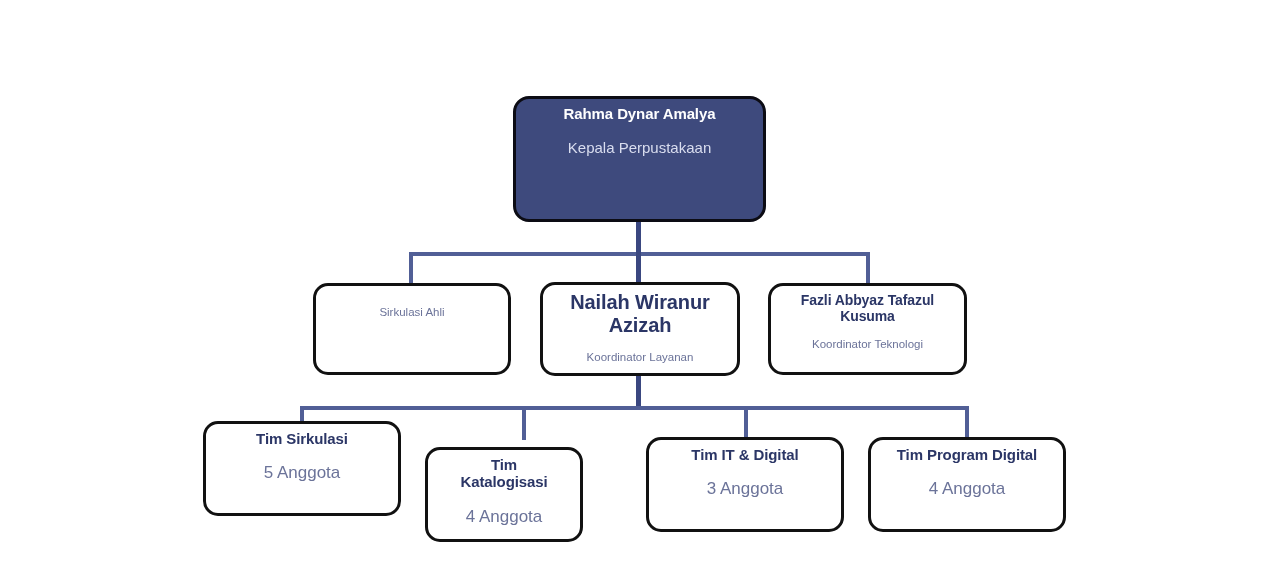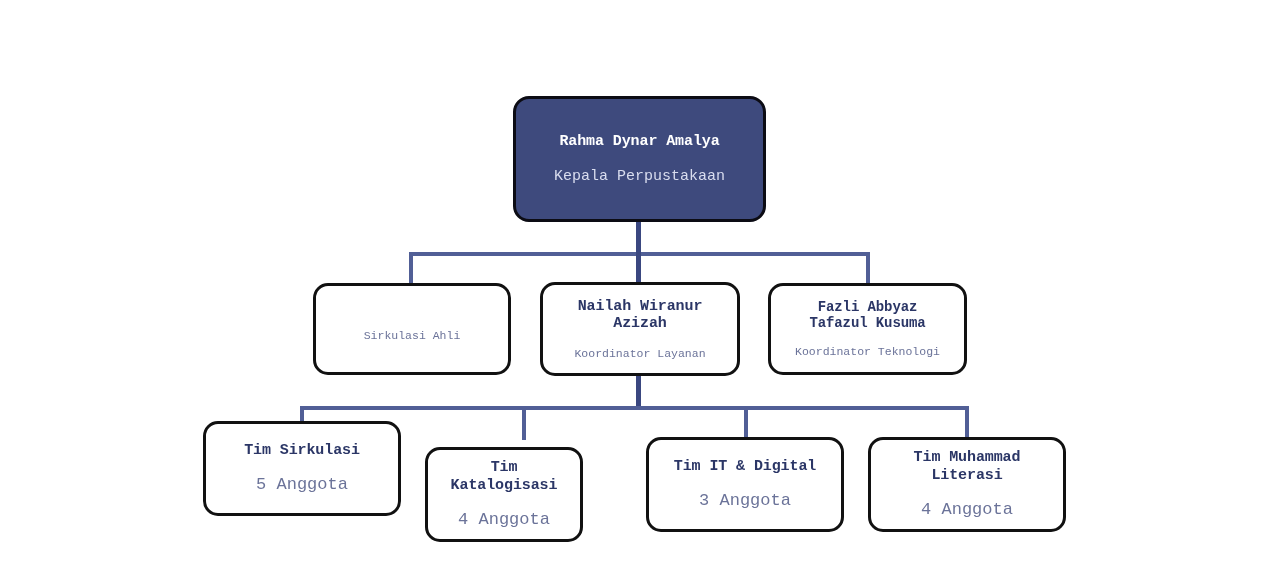--- a/index.html
+++ b/index.html
@@ -18,24 +18,23 @@
   
   .node{
     position:absolute;
     box-sizing:border-box;
     border:3px solid #111111;
     border-radius:15px;
     background:#ffffff;
     display:flex;
     flex-direction:column;
     align-items:center;
-    justify-content:center;
+    justify-content:flex-start;
     text-align:center;
     padding:6px 20px;
-    font-family:Liberation Mono, monospace;
   }
   .node .title{
     font-weight:bold;
     color:#2b3666;
     letter-spacing:-0.1px;
     line-height:1.15;
   }
   .node .subtitle{
     color:#6b7399;
     line-height:1.15;
@@ -48,21 +47,21 @@
     border-width:3px;
     border-radius:16px;
   }
   .node.root .title{color:#ffffff;font-size:15px;}
   .node.root .subtitle{color:#d9ddef;font-size:15px;margin-top:17px;}
 
   
   .node.lvl2 .title{font-size:14.5px;}
   .node.lvl2 .subtitle{font-size:11.5px;margin-top:14px;}
   .node.lvl2.compact .title{font-size:14px;}
-  .node.lvl2.selected .title{font-size:15px;}
+  .node.lvl2.selected .title{font-size:20px;}
 
   
   .node.lvl3 .title{font-size:15px;}
   .node.lvl3 .subtitle{font-size:17px;margin-top:16px;}
 </style>
 </head>
 <body>
 
 <div id="chart">
 
@@ -107,17 +106,17 @@
     <div class="title">Tim Katalogisasi</div>
     <div class="subtitle">4 Anggota</div>
   </div>
 
   <div class="node lvl3" style="left:646px;top:437px;width:198px;height:95px;">
     <div class="title">Tim IT &amp; Digital</div>
     <div class="subtitle">3 Anggota</div>
   </div>
 
   <div class="node lvl3" style="left:868px;top:437px;width:198px;height:95px;">
-    <div class="title">Tim Muhammad Literasi</div>
+    <div class="title">Tim Program Digital</div>
     <div class="subtitle">4 Anggota</div>
   </div>
 
 </div>
 
 </body></html>

